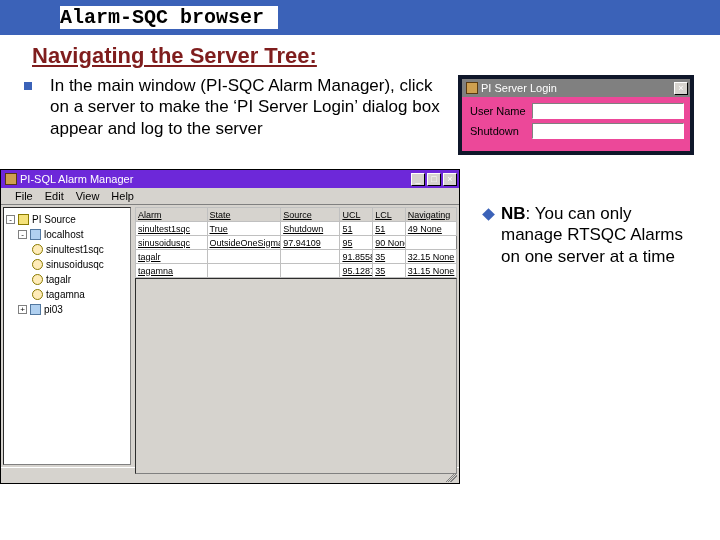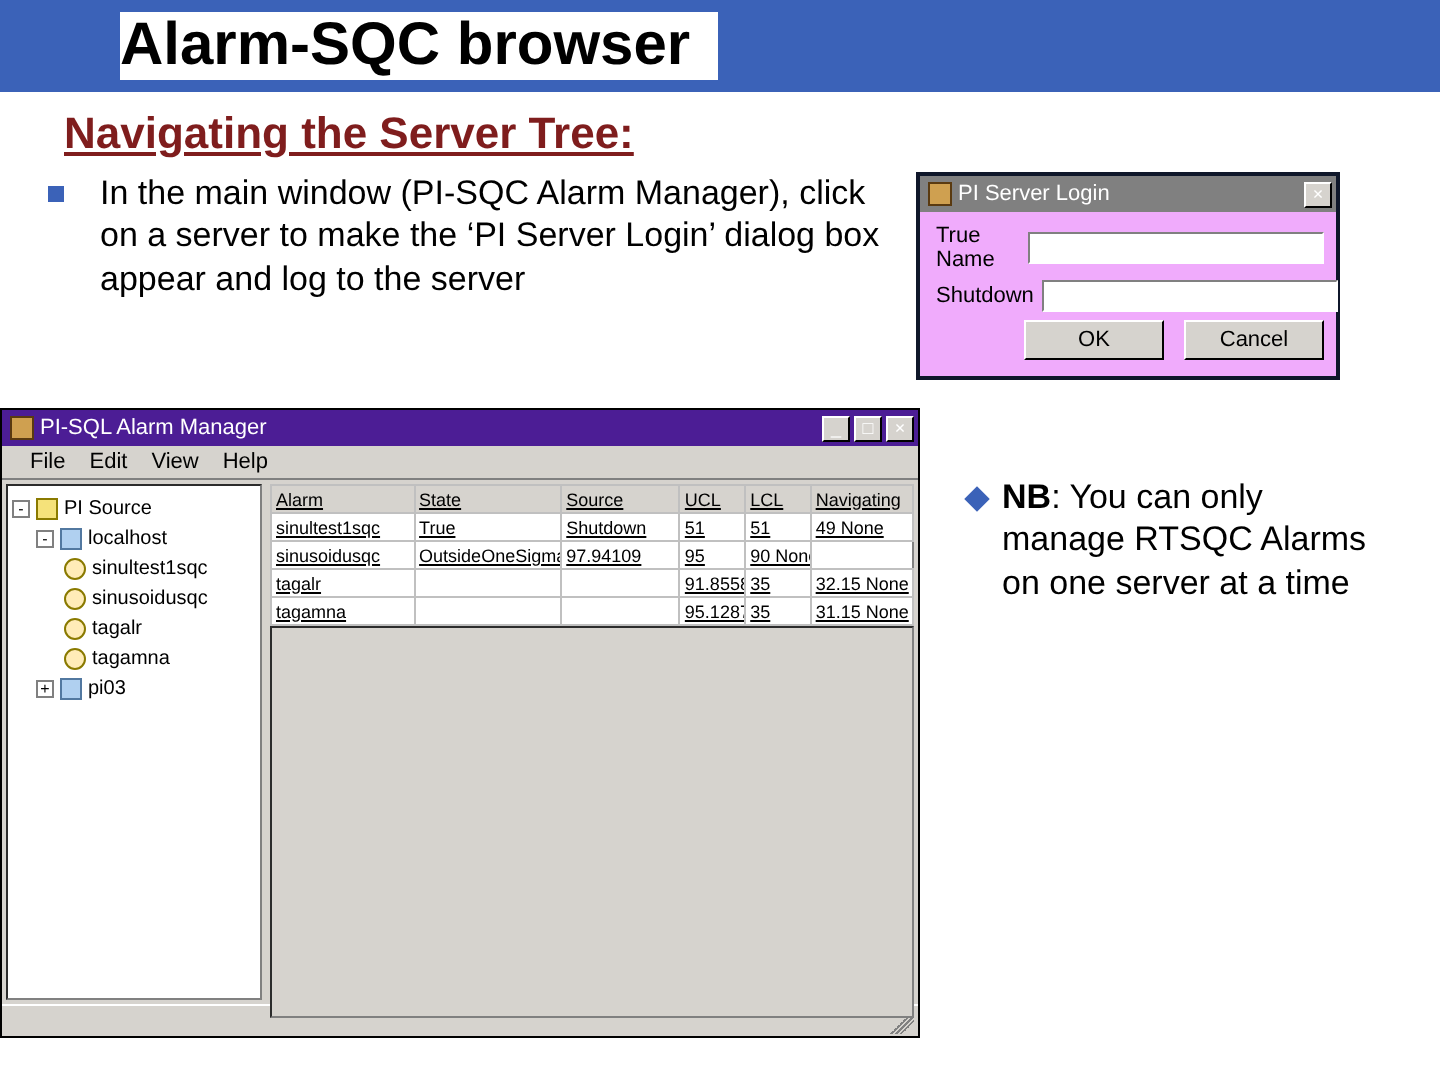--- a/index.html
+++ b/index.html
@@ -14,23 +14,23 @@
   .banner {
     background: #3b62b8;
     width: 100%;
     padding: 6px 0 6px 60px;
   }
   .banner h1 {
     color: #fff;
     background: #fff;
     display: inline;
     color: #000;
-    font-family: Liberation Sans, sans-serif;
+    font-family: Liberation Mono, monospace;
     font-weight: bold;
-    font-size: 30px;
+    font-size: 20px;
     padding: 0 6px 0 0;
     background: #fff;
   }
   .banner-inner {
     background:#fff;
     display:inline-block;
     padding-right:8px;
   }
   .subtitle {
     margin: 8px 0 6px 32px;
@@ -54,23 +54,23 @@
     transform: rotate(45deg); margin-top:7px; flex:0 0 9px;
   }
   .bodytext {
     font-size: 17px;
     line-height: 1.25;
     color:#000;
     max-width: 390px;
   }
   
   .login-dlg {
-    width: 212px;
-    border: 2px solid #0f172a;
-    background:#f0abfc;
+    width: 236px;
+    border: 4px solid #0f172a;
+    background:#ec4899;
     font-size: 11px;
   }
   .titlebar {
     background: linear-gradient(#808080,#808080);
     color:#fff;
     display:flex;
     align-items:center;
     height:18px;
     padding:0 2px 0 4px;
     font-size:11px;
@@ -103,21 +103,21 @@
     gap:24px;
     padding: 14px 12px 0 0;
   }
   
   .mgr{
     width: 460px;
     border:1px solid #000;
     background:#d6d3ce;
     font-size:11px;
   }
-  .mgr .titlebar{background:#4c1d95;align-items:center;}
+  .mgr .titlebar{background:#6d28d9;align-items:center;}
   .mgr-menu{
     display:flex;gap:12px;padding:2px 14px;font-size:11px;
     border-bottom:1px solid #808080;
   }
   .mgr-body{
     display:flex;height:262px;
   }
   .tree{
     width:128px;background:#fff;border:1px inset #808080;
     margin:2px;padding:4px 2px;font-size:11px;overflow:hidden;
@@ -186,30 +186,26 @@
 
   <div class="login-dlg">
     <div class="titlebar">
       <div class="tb-icon"></div>
       <span>PI Server Login</span>
       <span class="spacer"></span>
       <div class="tb-btn">×</div>
     </div>
     <div class="dlg-body">
       <div class="field-row">
-        <label>True Name</label>
+        <label>User Name</label>
         <input type="text" style="">
       </div>
       <div class="field-row">
         <label>Shutdown</label>
         <input type="password" style="">
-      </div>
-      <div class="dlg-btns">
-        <button>OK</button>
-        <button>Cancel</button>
       </div>
     </div>
   </div>
 </div>
 
 <div class="row2">
 
   <div class="mgr">
     <div class="titlebar">
       <div class="tb-icon"></div>

